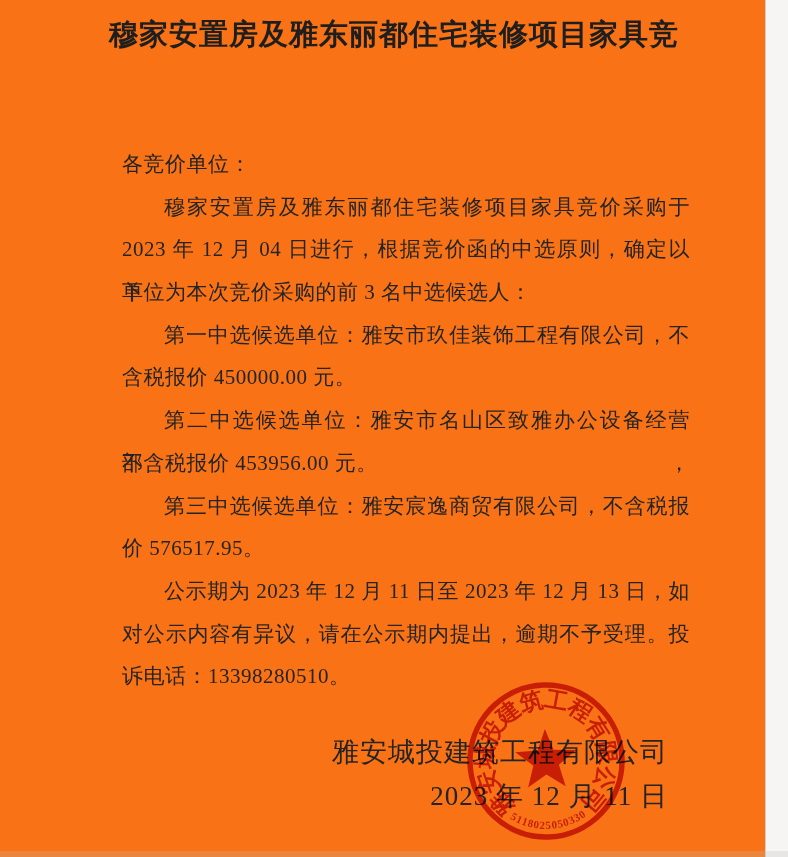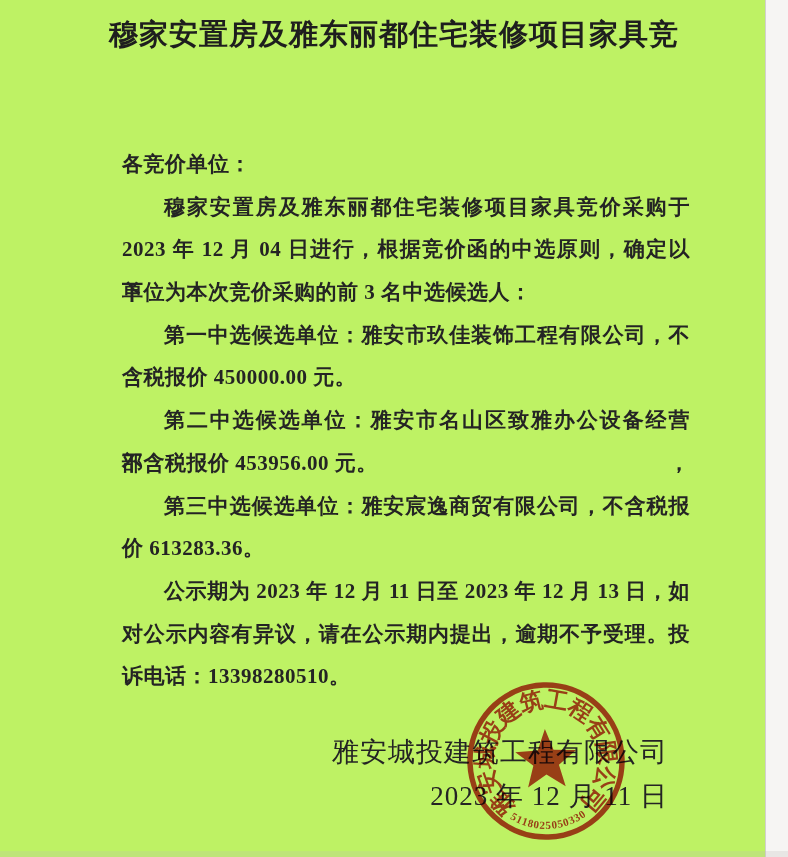--- a/index.html
+++ b/index.html
@@ -4,21 +4,21 @@
 <style>
   html, body { margin: 0; padding: 0; }
   body {
     width: 788px; height: 857px;
     background: #f3f2f0;
     font-family: "Liberation Serif", serif;
   }
   .page {
     position: absolute; left: 0; top: 0;
     width: 788px; height: 857px;
-    background: #bef264;
+    background: #f97316;
     overflow: hidden;
     color: #262626;
   }
   .edge-line {
     position: absolute; left: 765px; top: 0;
     width: 23px; height: 857px;
     background: #f6f5f3;
     border-left: 1px solid rgba(140,140,135,0.35);
   }
   .bottom-shade {
@@ -39,21 +39,21 @@
     margin: 0;
   }
   .doc-body {
     position: absolute; left: 122px; top: 143px;
     width: 568px;
     font-size: 21px;
     line-height: 42.7px;
     letter-spacing: 0.5px;
     color: #242424;
   }
-  .line { height: 42.7px; white-space: nowrap; font-weight: bold; }
+  .line { height: 42.7px; white-space: nowrap; }
   .line.j {
     white-space: normal;
     text-align: justify;
     text-align-last: justify;
     text-justify: inter-character;
   }
   .line.ind { text-indent: 2em; }
   .sign-block {
     position: absolute; right: 120px; top: 730px;
     text-align: right;
@@ -92,21 +92,21 @@
   <div class="doc-body">
     <div class="line">各竞价单位：</div>
     <div class="line j ind">穆家安置房及雅东丽都住宅装修项目家具竞价采购于</div>
     <div class="line j">2023 年 12 月 04 日进行，根据竞价函的中选原则，确定以下</div>
     <div class="line">单位为本次竞价采购的前 3 名中选候选人：</div>
     <div class="line j ind">第一中选候选单位：雅安市玖佳装饰工程有限公司，不</div>
     <div class="line">含税报价 450000.00 元。</div>
     <div class="line j ind">第二中选候选单位：雅安市名山区致雅办公设备经营部，</div>
     <div class="line">不含税报价 453956.00 元。</div>
     <div class="line j ind">第三中选候选单位：雅安宸逸商贸有限公司，不含税报</div>
-    <div class="line">价 613283.36。</div>
+    <div class="line">价 576517.95。</div>
     <div class="line j ind">公示期为 2023 年 12 月 11 日至 2023 年 12 月 13 日，如</div>
     <div class="line j">对公示内容有异议，请在公示期内提出，逾期不予受理。投</div>
     <div class="line">诉电话：13398280510。</div>
   </div>
 
   <div class="sign-block">
     <div>雅安城投建筑工程有限公司</div>
     <div>2023 年 12 月 11 日</div>
   </div>
 

